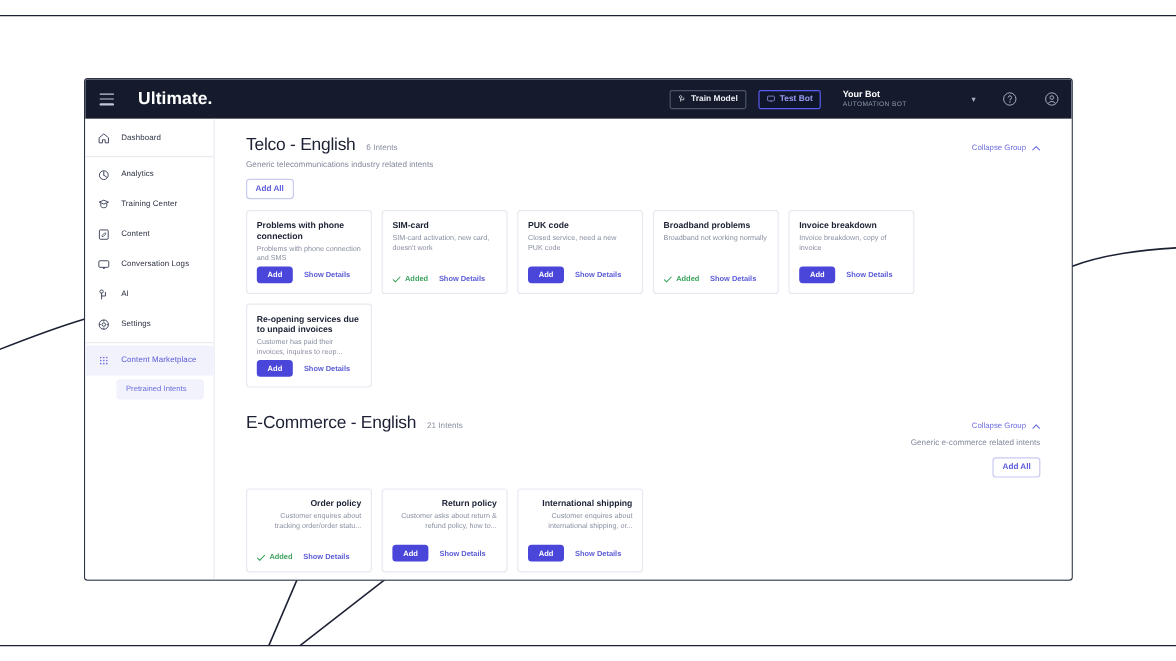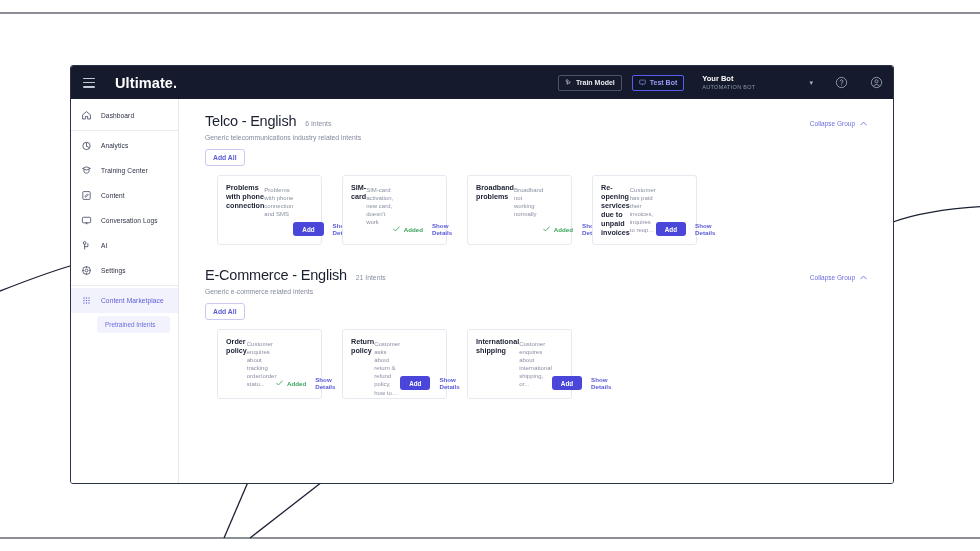--- a/index.html
+++ b/index.html
@@ -102,37 +102,36 @@
     background:#fff; border-radius:3px;
     font-size:6.8px; font-weight:600;
     padding:4px 7px; cursor:pointer;
   }
 
   .cards { display:flex; flex-wrap:wrap; gap:8px; margin-top:9px; }
   .card {
     width:105px; height:70px;
     border:1px solid #e7e9f0; border-radius:3px;
     background:#fff; padding:7px 8px 0 8px;
-    display:flex; flex-direction:row;
+    display:flex; flex-direction:column;
     position:relative;
-    margin-left:12px;
   }
   .card-title { font-size:7.2px; font-weight:700; color:#1c2033; line-height:1.25; }
   .card-desc { font-size:6px; color:#8a90a2; line-height:1.35; margin-top:3px; }
   .card-actions { margin-top:auto; margin-bottom:8px; display:flex; align-items:center; gap:9px; }
   .btn-add {
     background:#4a46d9; color:#fff;
     font-size:6.3px; font-weight:700;
     padding:3.5px 9px; border-radius:3px; cursor:pointer;
   }
   .added { display:flex; align-items:center; gap:3.5px; }
   .added .txt { font-size:6.2px; color:#3aa35c; font-weight:600; }
   .show-details { font-size:6.2px; color:#5b5bd6; font-weight:600; cursor:pointer; }
 
-  .group2 { margin-top:22px; }
+  .group2 { margin-top:22px;text-align:right; }
 </style>
 </head>
 <body>
 
 <div class="page">
 
   <svg class="deco" viewBox="0 0 980 551">
     <line x1="0" y1="13" x2="980" y2="13" stroke="#1c2033" stroke-width="1.2"></line>
     <line x1="0" y1="538" x2="980" y2="538" stroke="#1c2033" stroke-width="1.2"></line>
     <path d="M -10 295 C 40 275 90 255 180 243" stroke="#1c2033" stroke-width="1.3" fill="none"></path>
@@ -324,35 +323,51 @@
                 <div class="added">
                   <svg width="7" height="6" viewBox="0 0 12 10">
                       <path d="M1 5.2l3.2 3.2L11 1.3" fill="none" stroke="#3aa35c" stroke-width="1.5" stroke-linecap="round" stroke-linejoin="round"></path>
                     </svg>
                   <span class="txt">Added</span>
                 </div>
                 <div class="show-details">Show Details</div>
               </div>
             </div>
 
+            <div class="card">
+              <div class="card-title">PUK code</div>
+              <div class="card-desc">Closed service, need a new PUK code</div>
+              <div class="card-actions">
+                <div class="btn-add">Add</div>
+                <div class="show-details">Show Details</div>
+              </div>
+            </div>
 
             <div class="card">
               <div class="card-title">Broadband problems</div>
               <div class="card-desc">Broadband not working normally</div>
               <div class="card-actions">
                 <div class="added">
                   <svg width="7" height="6" viewBox="0 0 12 10">
                       <path d="M1 5.2l3.2 3.2L11 1.3" fill="none" stroke="#3aa35c" stroke-width="1.5" stroke-linecap="round" stroke-linejoin="round"></path>
                     </svg>
                   <span class="txt">Added</span>
                 </div>
                 <div class="show-details">Show Details</div>
               </div>
             </div>
 
+            <div class="card">
+              <div class="card-title">Invoice breakdown</div>
+              <div class="card-desc">Invoice breakdown, copy of invoice</div>
+              <div class="card-actions">
+                <div class="btn-add">Add</div>
+                <div class="show-details">Show Details</div>
+              </div>
+            </div>
 
             <div class="card">
               <div class="card-title">Re-opening services due to unpaid invoices</div>
               <div class="card-desc">Customer has paid their invoices, inquires to reop...</div>
               <div class="card-actions">
                 <div class="btn-add">Add</div>
                 <div class="show-details">Show Details</div>
               </div>
             </div>
 

